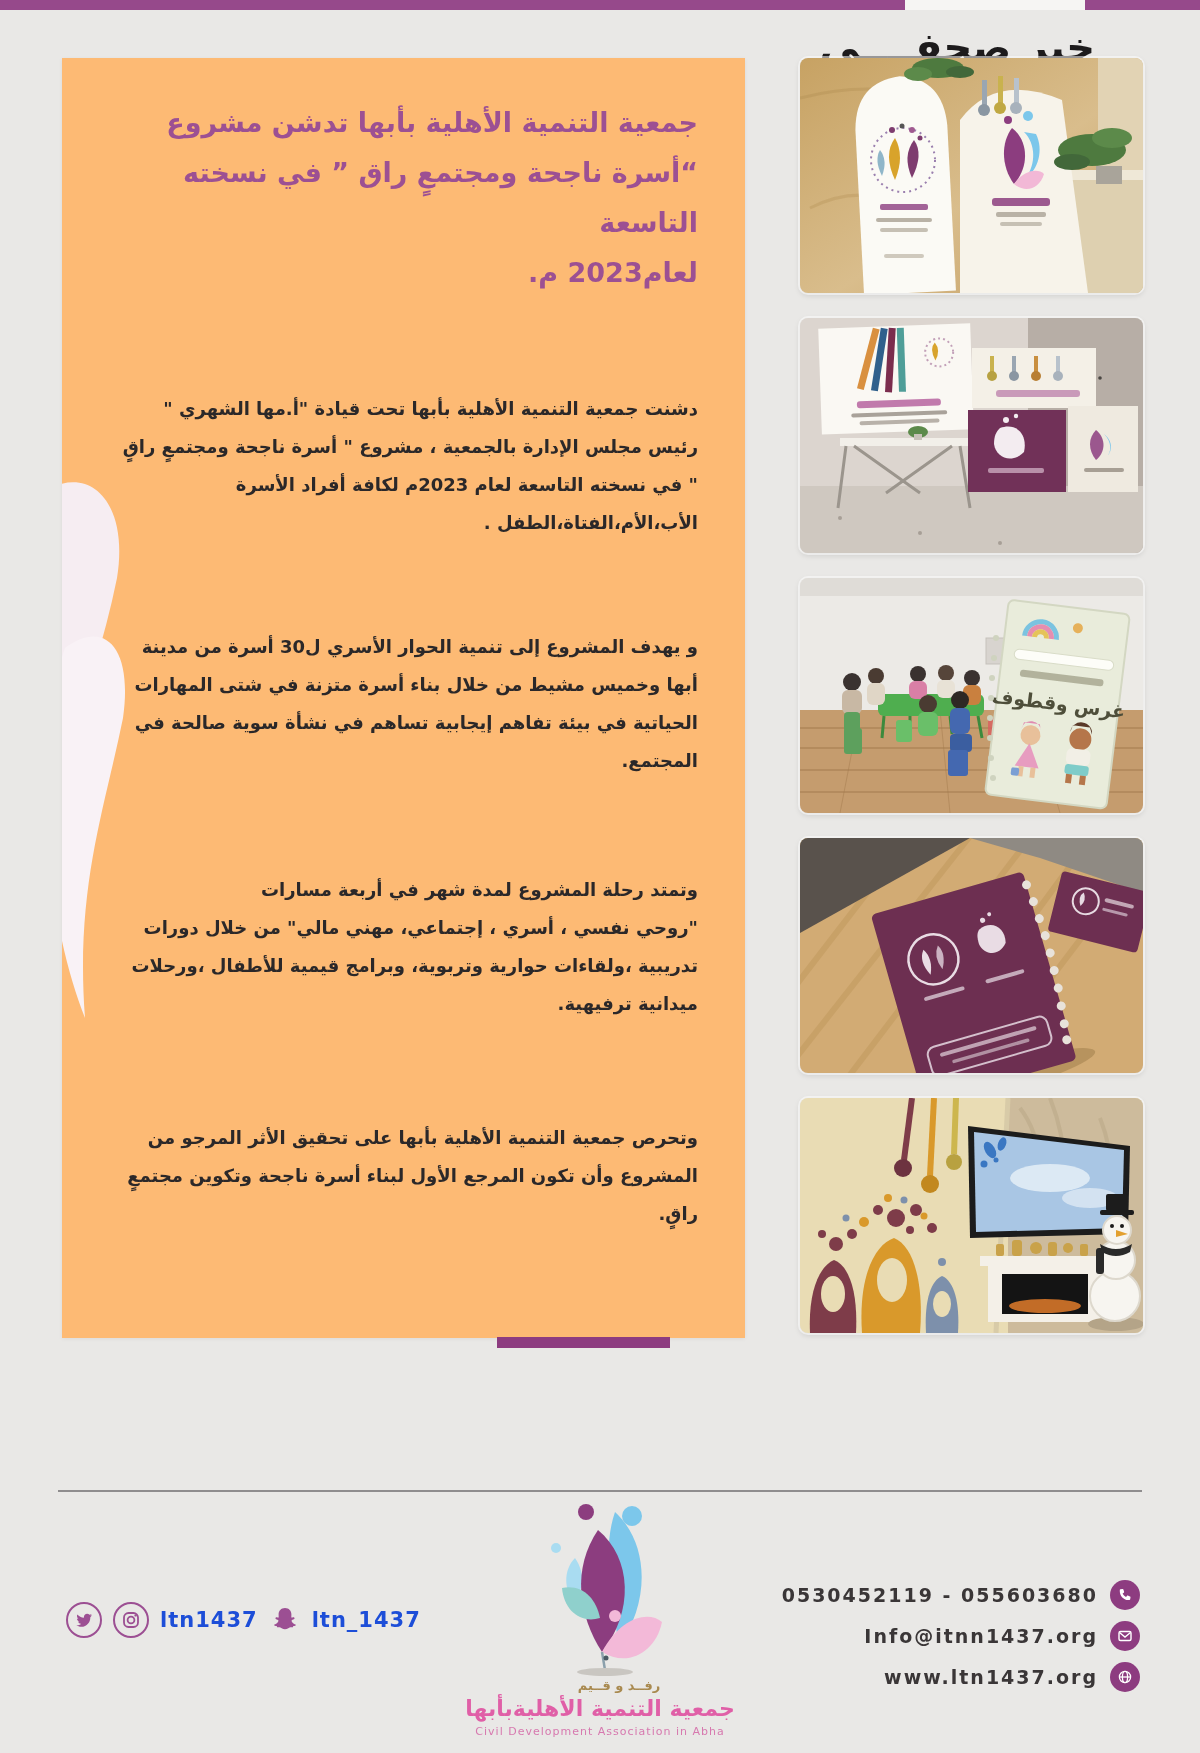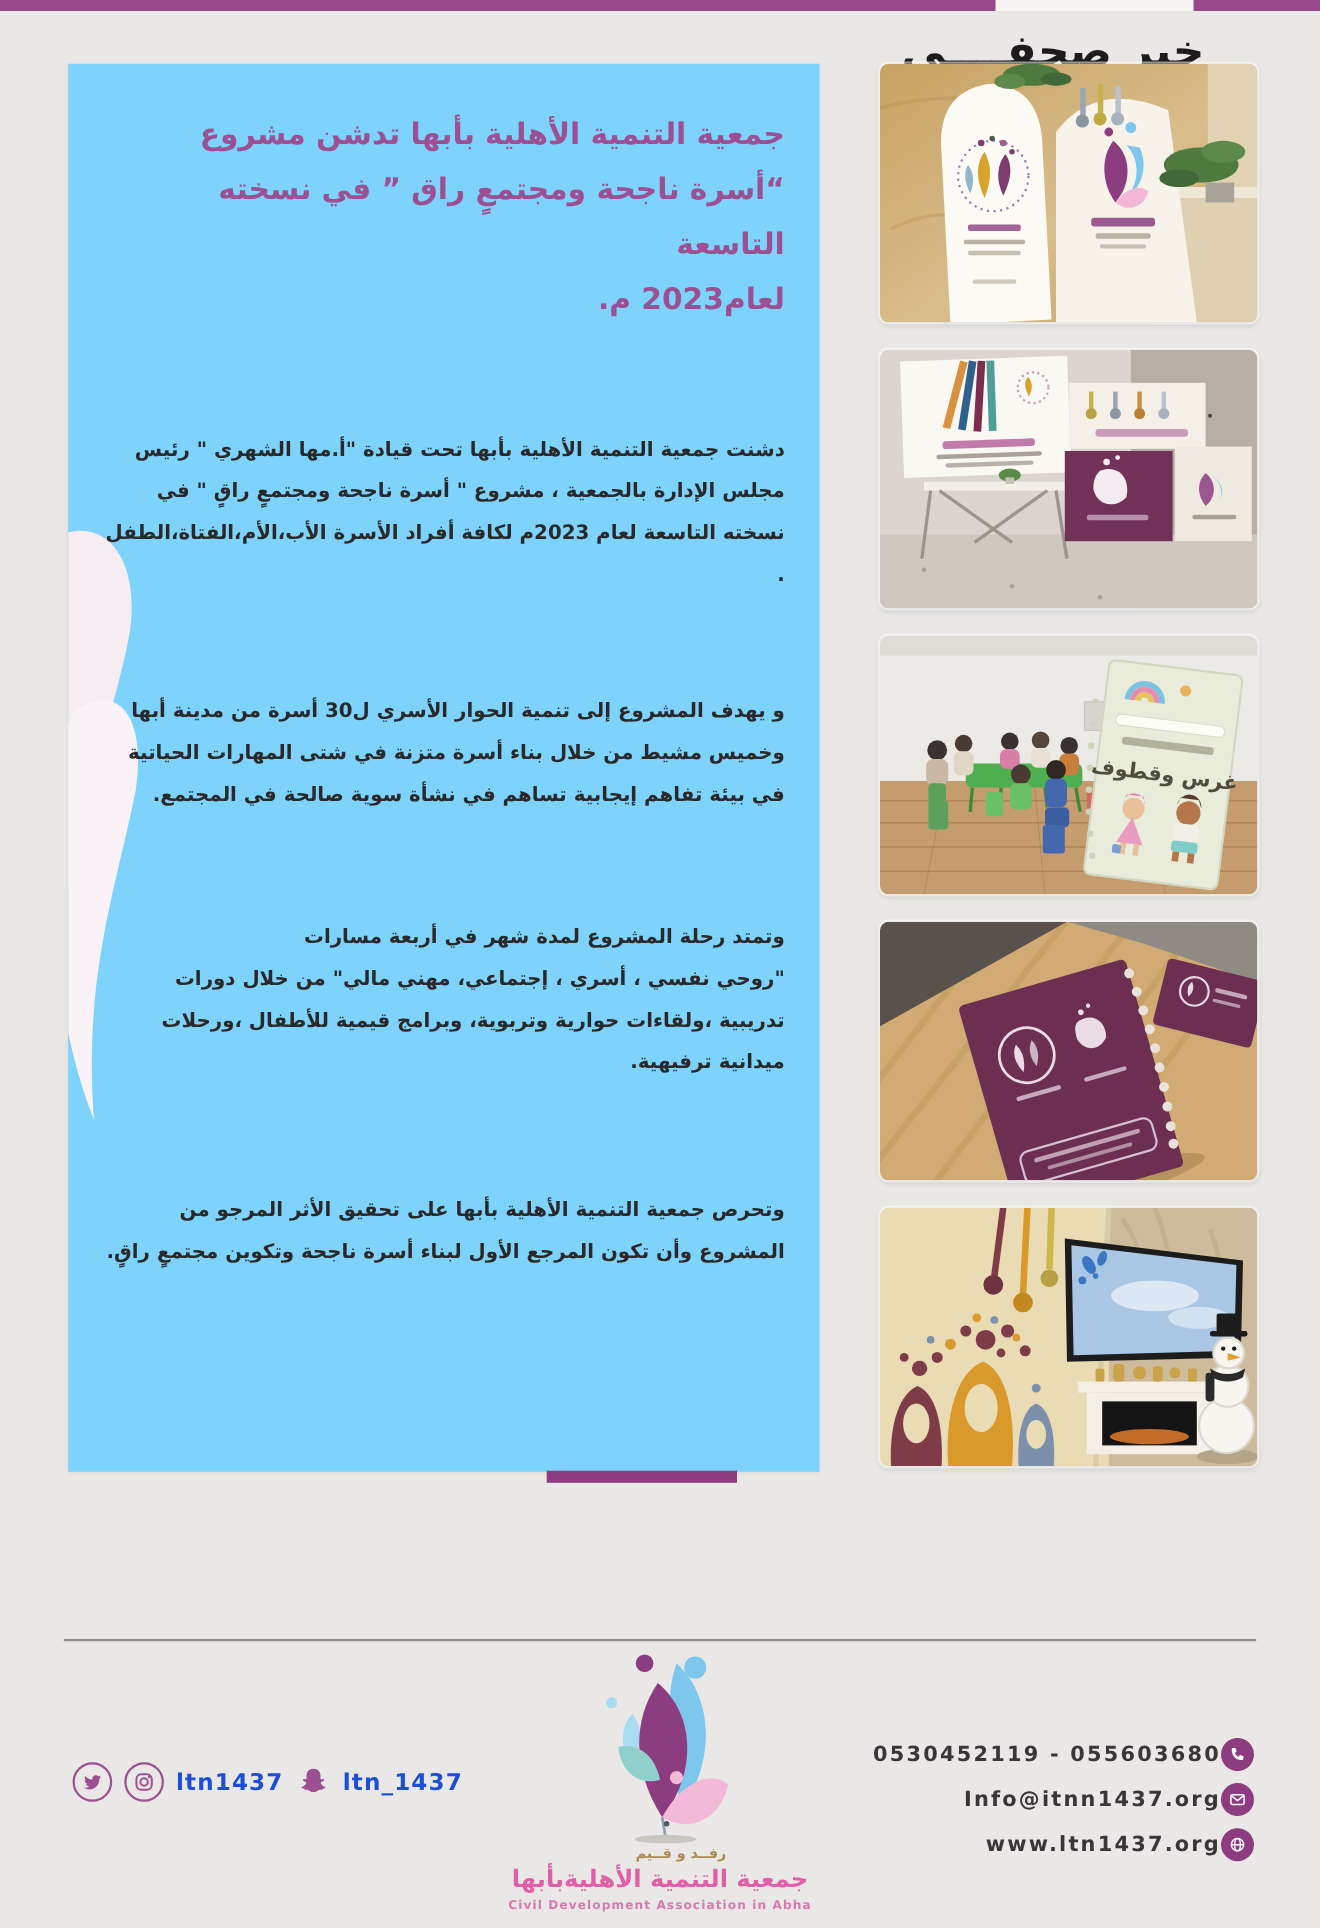--- a/index.html
+++ b/index.html
@@ -5,22 +5,22 @@
   html,body{margin:0;padding:0;}
   body{width:1200px;height:1753px;font-family:"DejaVu Sans",sans-serif;}
   .page{position:relative;width:1200px;height:1753px;background:#e9e8e6;overflow:hidden;}
 
   
   .topbar{position:absolute;top:0;left:0;width:1200px;height:10px;background:#96498b;}
   .topbar-gap{position:absolute;top:0;left:905px;width:180px;height:10px;background:#f6f5f3;}
   .press-label{position:absolute;top:24px;right:105px;direction:rtl;font-size:40px;font-weight:bold;color:#1d1b1c;}
 
   
-  .card{position:absolute;top:58px;left:62px;width:683px;height:1280px;background:#7dd3fc;
-        padding:40px 32px;box-sizing:border-box;direction:rtl;text-align:right;overflow:hidden;
+  .card{position:absolute;top:58px;left:62px;width:683px;height:1280px;background:#fdba74;
+        padding:40px 47px;box-sizing:border-box;direction:rtl;text-align:right;overflow:hidden;
         box-shadow:0 1px 4px rgba(0,0,0,.06);}
   .card-watermark{position:absolute;top:400px;right:580px;pointer-events:none;}
   .card h1{position:relative;margin:0;font-size:27px;line-height:50px;font-weight:bold;color:#9c5093;white-space:pre-line;}
   .card p{position:relative;margin:0;font-size:18px;line-height:38px;font-weight:bold;color:#2b2829;white-space:pre-line;}
   .p1{margin-top:92px !important;}
   .p2{margin-top:86px !important;}
   .p3{margin-top:91px !important;}
   .p4{margin-top:61px !important;}
   .p5{margin-top:96px !important;}
   .card-accent{position:absolute;top:1337px;left:497px;width:173px;height:11px;background:#8d3c80;}
@@ -29,29 +29,29 @@
   .photos{position:absolute;top:58px;left:800px;width:343px;display:flex;flex-direction:column;gap:25px;}
   .photos figure{margin:0;width:343px;height:235px;border-radius:8px;overflow:hidden;
                  box-shadow:0 0 0 2px rgba(255,255,255,.55),0 2px 6px rgba(0,0,0,.14);}
   .photos svg{display:block;}
 
   
   .divider{position:absolute;top:1490px;left:58px;width:1084px;height:2px;background:#8f8d8e;}
   .logo-block{position:absolute;top:1500px;left:0;width:1200px;text-align:center;line-height:1;}
   .logo-block .tagline{font-size:13px;font-weight:bold;color:#a98a50;letter-spacing:2px;margin-top:0;padding-left:38px;}
   .logo-block .org-ar{font-size:22px;font-weight:bold;color:#e05fa7;margin-top:6px;direction:rtl;}
-  .logo-block .org-en{font-size:11px;font-weight:bold;color:#d779af;letter-spacing:1px;margin-top:6px;}
+  .logo-block .org-en{font-size:11px;font-weight:normal;color:#d779af;letter-spacing:1px;margin-top:6px;}
 
   .social{position:absolute;top:1602px;left:66px;display:flex;align-items:center;gap:11px;}
   .social .handle{font-size:21px;font-weight:bold;color:#1d4ed8;letter-spacing:1px;}
   .ring-icon{width:36px;height:36px;border-radius:50%;border:2px solid #9c4f93;box-sizing:border-box;
              display:flex;align-items:center;justify-content:center;}
 
   .contacts{position:absolute;top:1580px;right:60px;display:flex;flex-direction:column;gap:11px;align-items:flex-end;}
-  .contact-row{display:flex;align-items:center;}
+  .contact-row{display:flex;align-items:center;gap:12px;}
   .contact-text{font-size:19px;font-weight:bold;color:#3a3637;letter-spacing:2px;}
   .contact-icon{width:30px;height:30px;border-radius:50%;background:#8d3c80;display:flex;align-items:center;justify-content:center;flex:0 0 auto;}
 </style>
 </head>
 <body>
 
 <div class="page">
 
   <div class="topbar">
     <div class="topbar-gap"></div>

